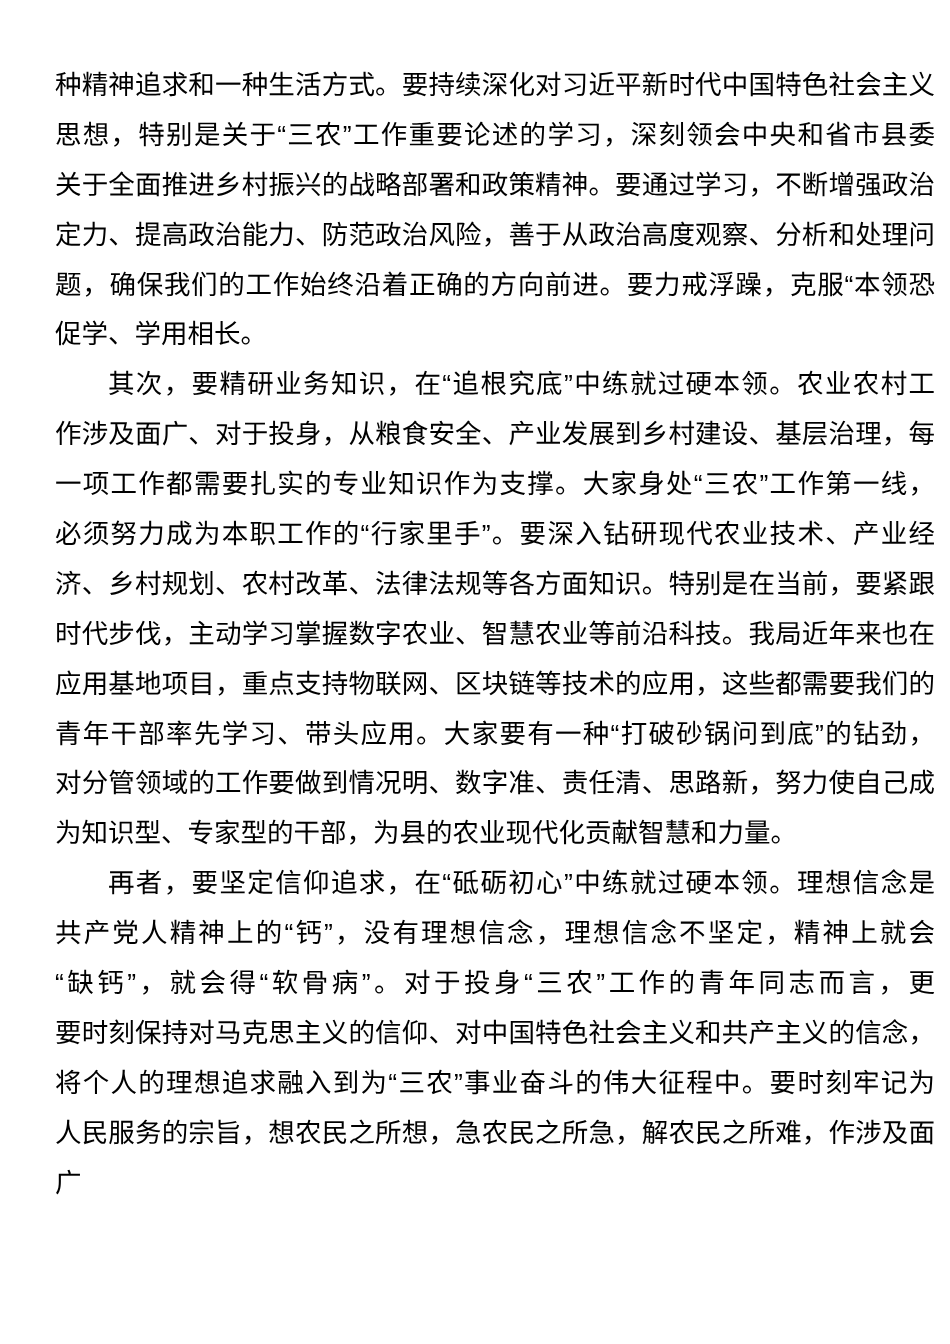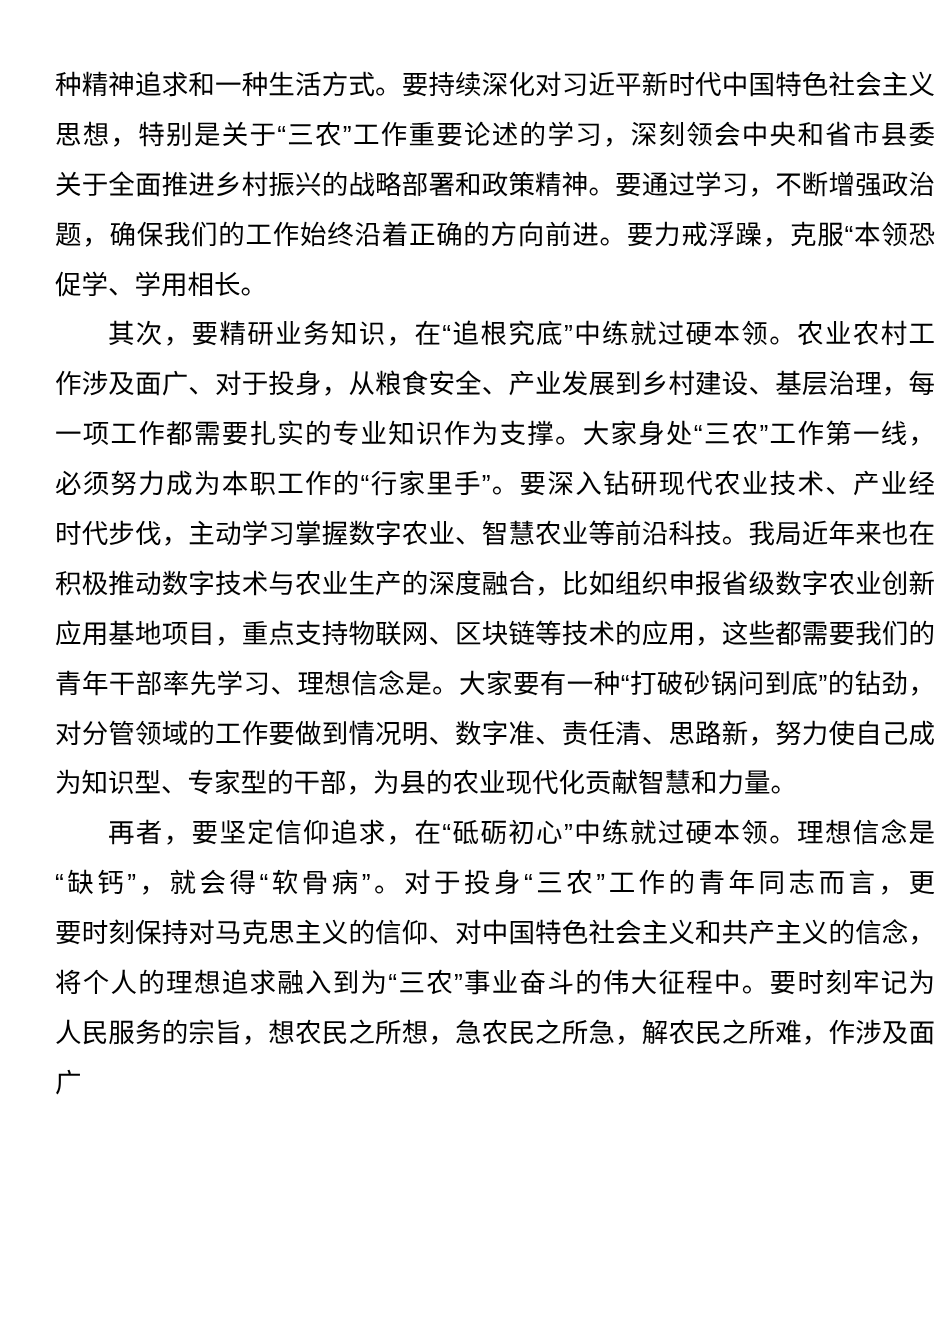--- a/index.html
+++ b/index.html
@@ -45,36 +45,38 @@
 </style>
 </head>
 <body>
 
 <div class="page">
   <div class="doc-body">
       <div class="paragraph">
         <div class="line">种精神追求和一种生活方式。要持续深化对习近平新时代中国特色社会主义</div>
         <div class="line">思想，特别是关于“三农”工作重要论述的学习，深刻领会中央和省市县委</div>
         <div class="line">关于全面推进乡村振兴的战略部署和政策精神。要通过学习，不断增强政治</div>
+        <div class="line">定力、提高政治能力、防范政治风险，善于从政治高度观察、分析和处理问</div>
         <div class="line">题，确保我们的工作始终沿着正确的方向前进。要力戒浮躁，克服“本领恐</div>
         <div class="line short">促学、学用相长。</div>
       </div>
       <div class="paragraph">
         <div class="line indent">其次，要精研业务知识，在“追根究底”中练就过硬本领。农业农村工</div>
         <div class="line">作涉及面广、对于投身，从粮食安全、产业发展到乡村建设、基层治理，每</div>
         <div class="line">一项工作都需要扎实的专业知识作为支撑。大家身处“三农”工作第一线，</div>
         <div class="line">必须努力成为本职工作的“行家里手”。要深入钻研现代农业技术、产业经</div>
+        <div class="line">济、乡村规划、农村改革、法律法规等各方面知识。特别是在当前，要紧跟</div>
         <div class="line">时代步伐，主动学习掌握数字农业、智慧农业等前沿科技。我局近年来也在</div>
-        <div class="line">积极推动数字技术与农业生产的深度融合，比如组织申报省级数字农业创新</div>
         <div class="line">应用基地项目，重点支持物联网、区块链等技术的应用，这些都需要我们的</div>
-        <div class="line">青年干部率先学习、理想信念是。大家要有一种“打破砂锅问到底”的钻劲，</div>
+        <div class="line">青年干部率先学习、带头应用。大家要有一种“打破砂锅问到底”的钻劲，</div>
         <div class="line">对分管领域的工作要做到情况明、数字准、责任清、思路新，努力使自己成</div>
         <div class="line short">为知识型、专家型的干部，为县的农业现代化贡献智慧和力量。</div>
       </div>
       <div class="paragraph">
         <div class="line indent">再者，要坚定信仰追求，在“砥砺初心”中练就过硬本领。理想信念是</div>
+        <div class="line">共产党人精神上的“钙”，没有理想信念，理想信念不坚定，精神上就会</div>
         <div class="line">“缺钙”，就会得“软骨病”。对于投身“三农”工作的青年同志而言，更</div>
         <div class="line">要时刻保持对马克思主义的信仰、对中国特色社会主义和共产主义的信念，</div>
         <div class="line">将个人的理想追求融入到为“三农”事业奋斗的伟大征程中。要时刻牢记为</div>
         <div class="line">人民服务的宗旨，想农民之所想，急农民之所急，解农民之所难，作涉及面广</div>
       </div>
     </div>
 </div>
 
 </body></html>

